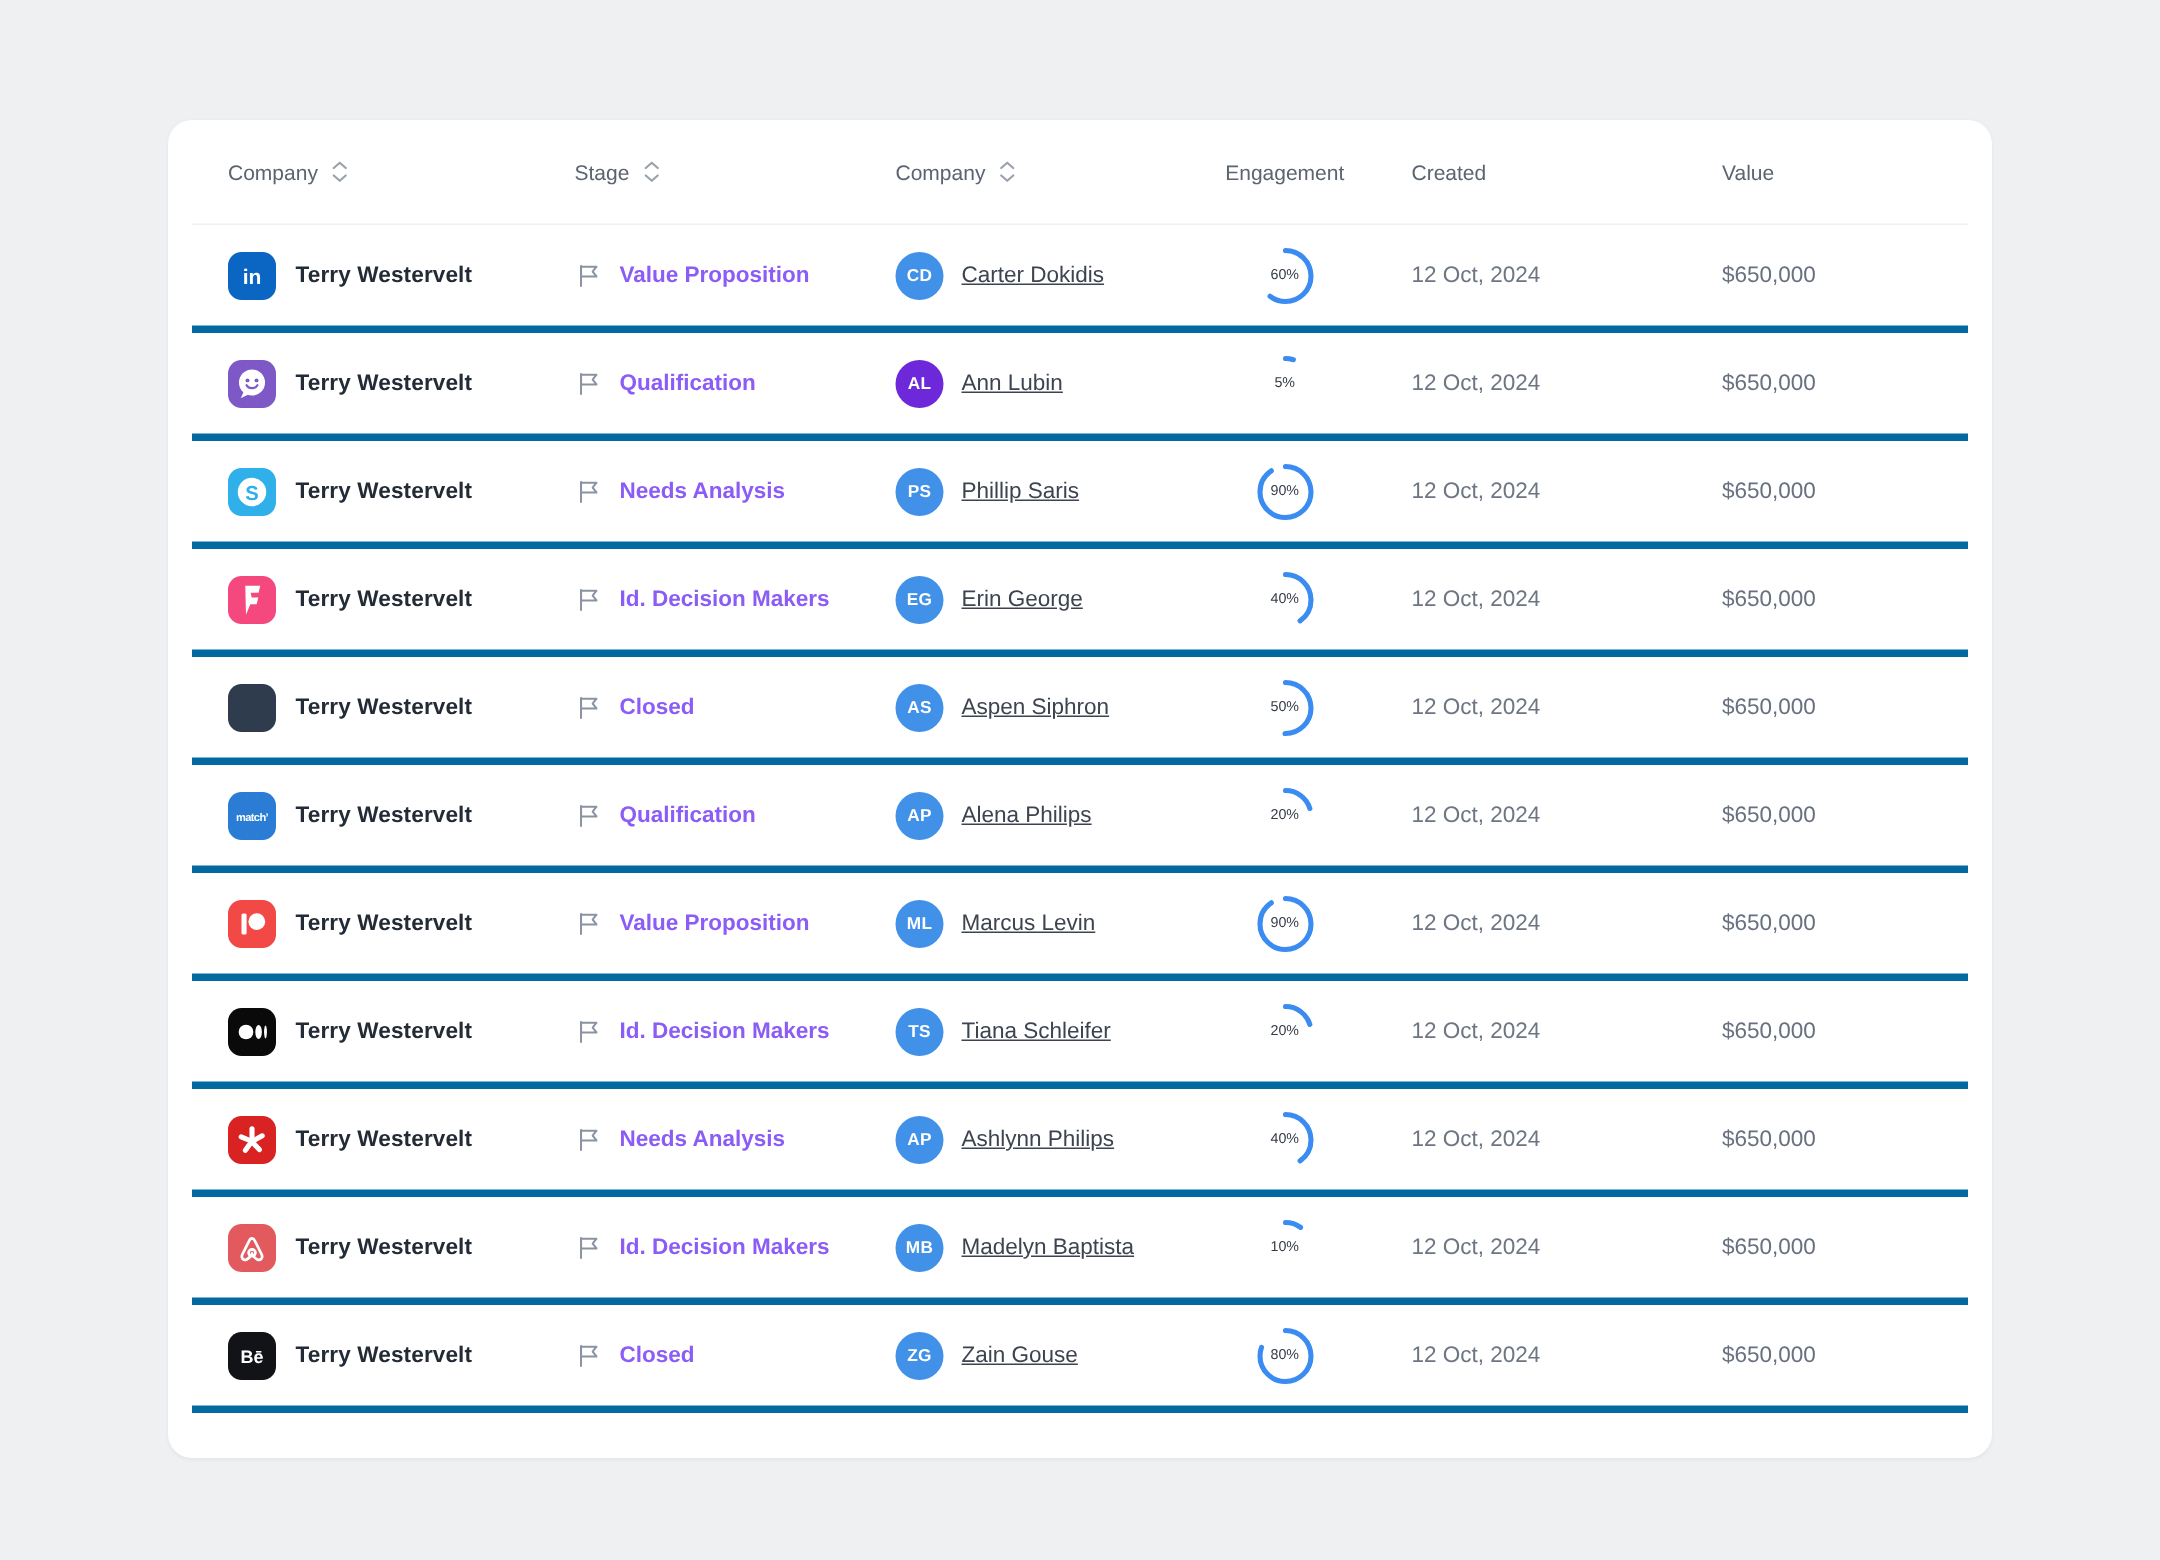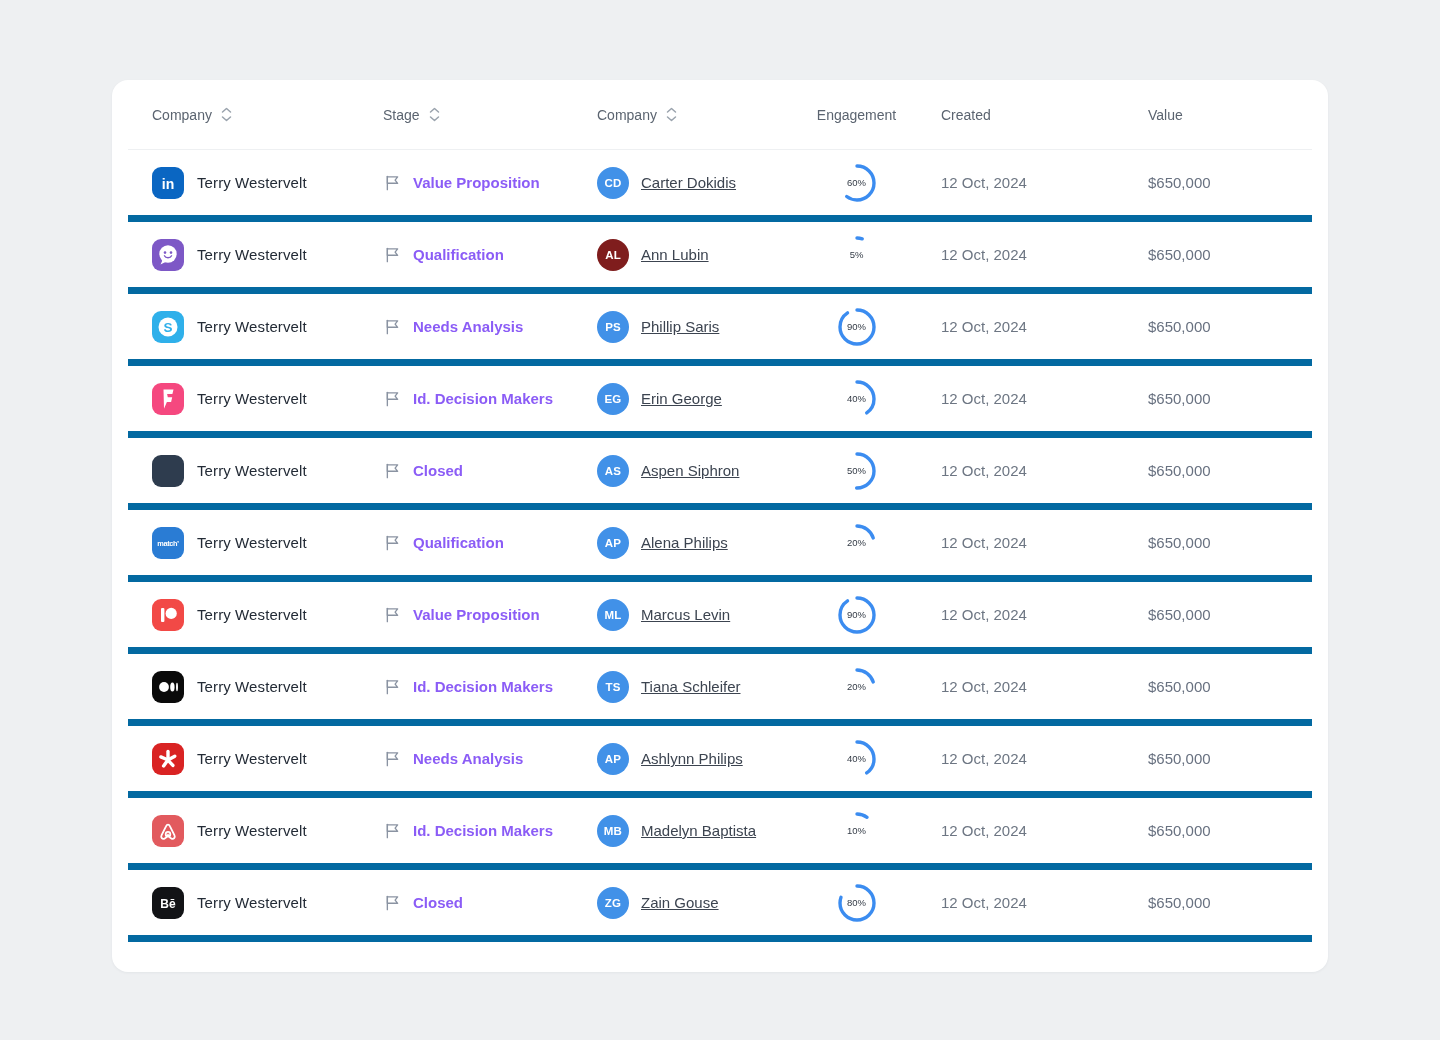--- a/index.html
+++ b/index.html
@@ -28,31 +28,31 @@
     border-bottom:1px solid #eef0f2;
   }
   .header-cell {
     display:flex; align-items:center; gap:9px;
     font-size:14px; color:#5b6470;
   }
   .header-cell.center { justify-content:center; }
   .sort-icon { display:inline-flex; cursor:pointer; }
   .data-row {
     height:72px;
-    border-bottom:7px solid #0369a1;
+    border-bottom:5px solid #0369a1;
   }
   .cell-company { display:flex; align-items:center; gap:13px; }
   .logo-badge {
     width:32px; height:32px; border-radius:9px;
     display:flex; align-items:center; justify-content:center;
     flex:none; overflow:hidden;
   }
   .logo-badge svg { width:32px; height:32px; display:block; }
   .company-name {
-    font-size:15px; font-weight:400; color:#232b36; letter-spacing:.1px;
+    font-size:15px; font-weight:700; color:#232b36; letter-spacing:.1px;
   }
   .cell-stage { display:flex; align-items:center; gap:11px; }
   .stage-label { font-size:15px; color:#8b5cf6;font-weight:bold; }
   .flag-icon { display:inline-flex; flex:none; }
   .cell-contact { display:flex; align-items:center; gap:12px; }
   .avatar {
     width:32px; height:32px; border-radius:50%;
     display:flex; align-items:center; justify-content:center;
     color:#fff; font-size:11.5px; font-weight:700; letter-spacing:.2px;
     flex:none;
@@ -165,21 +165,21 @@
     <div class="cell-stage">
       <span class="flag-icon">
         <svg width="19" height="19" viewBox="0 0 24 24" fill="none" stroke="#8a93a2" stroke-width="1.7" stroke-linecap="round" stroke-linejoin="round">
           <path d="M5.5 21V4.2"></path>
           <path d="M5.5 4.8h13l-3.2 4.1 3.2 4.1h-13z"></path>
         </svg>
       </span>
       <span class="stage-label">Qualification</span>
     </div>
     <div class="cell-contact">
-      <span class="avatar" style="background: #7f1d1d;">AL</span>
+      <span class="avatar" style="background: #6d28d9;">AL</span>
       <span class="contact-name">Ann Lubin</span>
     </div>
     <div class="cell-engagement">
       <span class="progress-ring">
         <svg viewBox="0 0 40 40">
           <circle class="arc" cx="20" cy="20" r="17" fill="none" stroke-width="3.4" stroke-linecap="round" transform="rotate(-90 20 20)" stroke="#3b8cf0" stroke-dasharray="5.34 999"></circle>
         </svg>
         <span class="progress-pct">5%</span>
       </span>
     </div>

